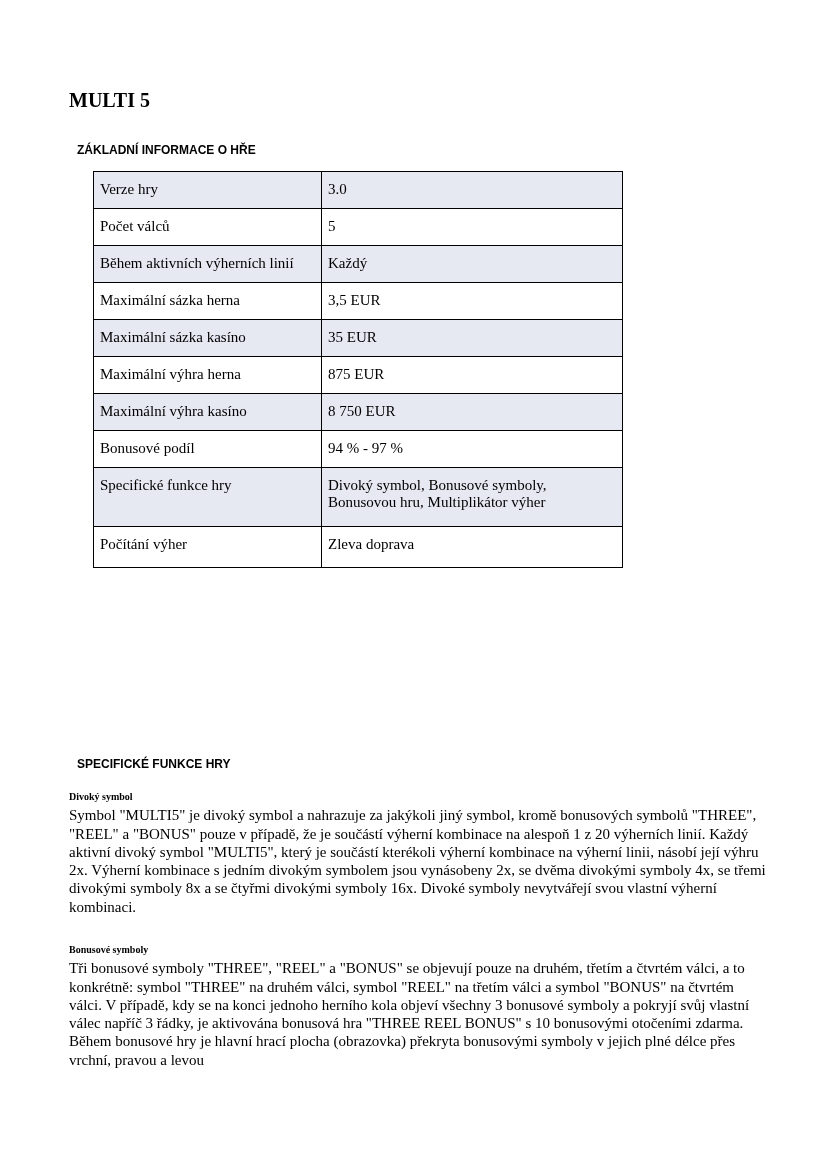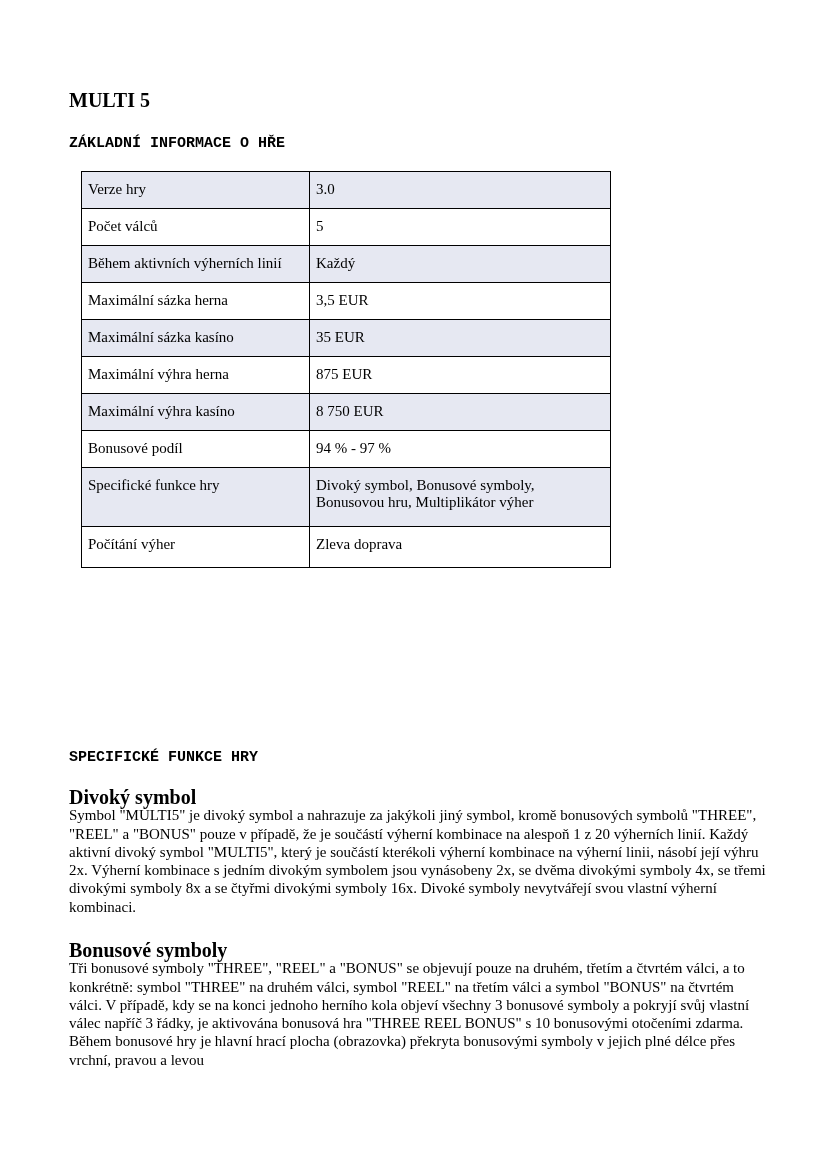--- a/index.html
+++ b/index.html
@@ -3,42 +3,42 @@
   <meta charset="utf-8">
   <style>
     html, body { margin: 0; padding: 0; background: #ffffff; }
     body { width: 827px; height: 1169px; position: relative; overflow: hidden; color: #000; }
     .page-title {
       position: absolute; left: 69px; top: 89px;
       font-family: Liberation Serif, serif; font-weight: bold; font-size: 20px; margin: 0;
     }
     .section-heading {
       position: absolute; left: 69px;
-      font-family: Liberation Mono, monospace; font-weight: bold; font-size: 15px; margin: 0;
+      font-family: Liberation Sans, sans-serif; font-weight: bold; font-size: 12px; margin: 8px;
     }
     #h-basic { top: 135px; }
     #h-features { top: 749px; }
     table.info {
-      position: absolute; left: 81px; top: 171px;
+      position: absolute; left: 93px; top: 171px;
       width: 530px; border-collapse: collapse;
       font-family: "Liberation Serif", serif; font-size: 15px;
     }
     table.info td {
       border: 1px solid #000; padding: 0 6px; vertical-align: top;
       height: 37px; box-sizing: border-box; padding-top: 9px;
     }
     table.info td.label { width: 228px; }
     table.info tr.shaded td { background: #e6e8f2; }
     table.info tr.tall td { height: 59px; }
     table.info tr.last td { height: 41px; }
     .body-text {
       position: absolute; left: 69px; width: 700px;
       font-family: "Liberation Serif", serif; font-size: 15px; line-height: 18.3px;
     }
-    .body-text h3 { font-size: 20px; font-weight: bold; margin: 0; }
+    .body-text h3 { font-size: 10px; font-weight: bold; margin: 0; }
     .body-text p { margin: 0; }
     #sec-wild { top: 788px; }
     #sec-bonus { top: 941px; }
   </style>
 </head>
 <body>
 
 <h1 class="page-title">MULTI 5</h1>
 <h2 class="section-heading" id="h-basic">ZÁKLADNÍ INFORMACE O HŘE</h2>
 

